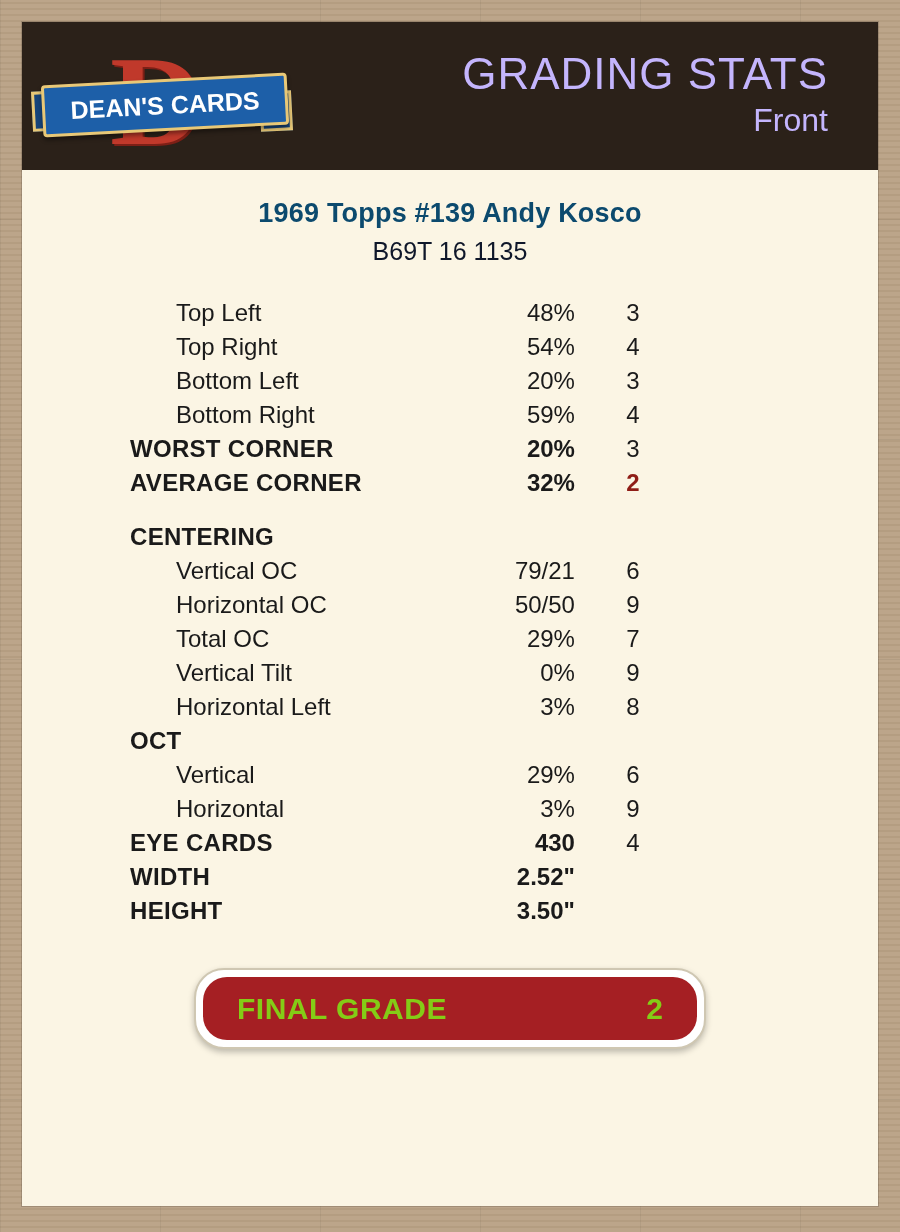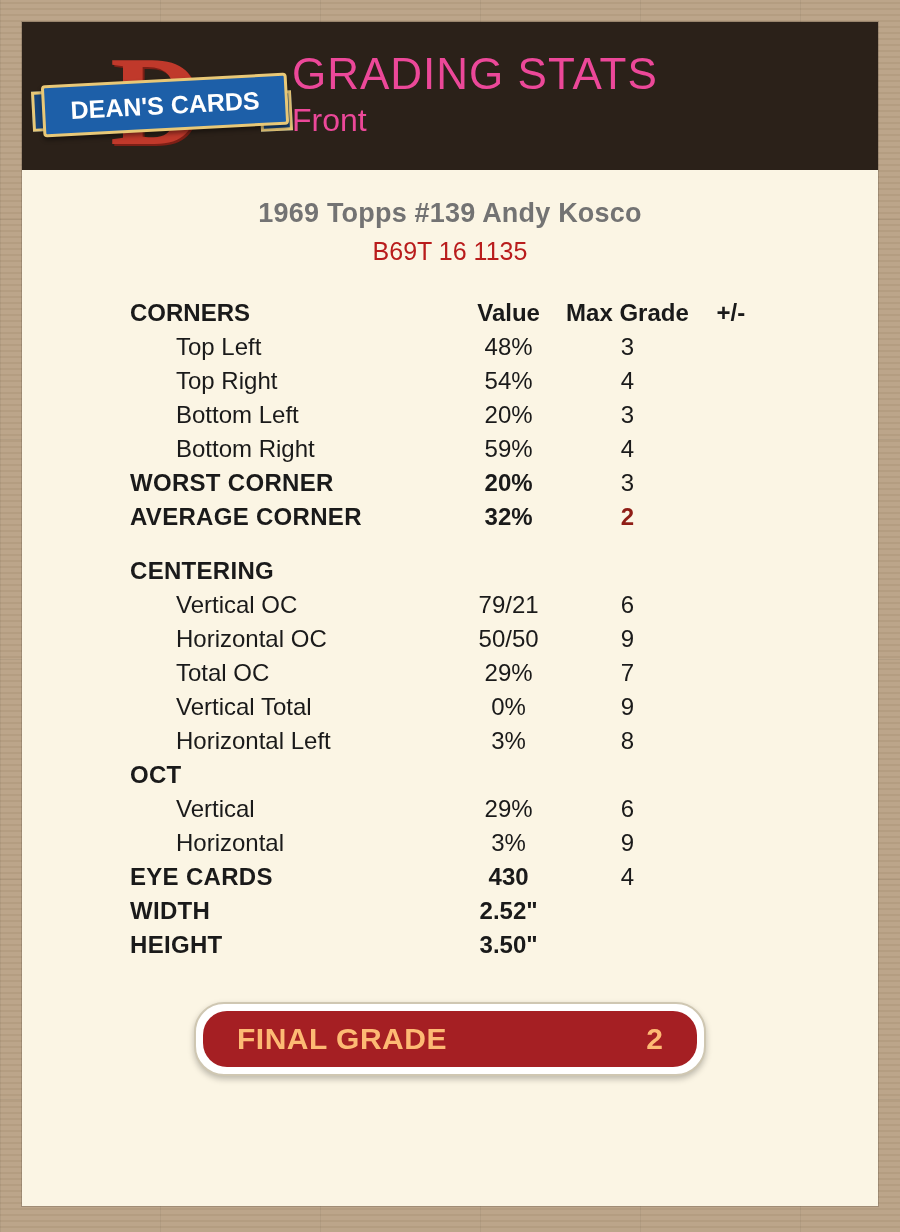--- a/index.html
+++ b/index.html
@@ -91,65 +91,65 @@
     width: 26px;
     height: 34px;
     background: #16447a;
     border: 3px solid #e8c877;
     transform: rotate(-3deg);
   }
   .ribbon-tail-l { left: 0px; }
   .ribbon-tail-r { right: 0px; }
   .header-titles {
     flex: 1 1 auto;
-    text-align: left;
-    color: #ec4899;
+    text-align: right;
+    color: #c4b5fd;
     padding-right: 40px;
   }
   .header-title {
     font-size: 44px;
     letter-spacing: 1px;
     line-height: 1.1;
   }
   .header-sub {
     font-size: 32px;
     line-height: 1.3;
     margin-top: 2px;
   }
   
   .body {
     padding: 28px 0 0 0;
   }
   .card-title {
     text-align: center;
     font-size: 27px;
     font-weight: bold;
-    color: #737373;
+    color: #0c4a6e;
     letter-spacing: 0.2px;
   }
   .card-sub {
     text-align: center;
     font-size: 25px;
-    color: #b91c1c;
+    color: #0f172a;
     margin-top: 8px;
   }
   table.stats {
     margin: 30px auto 0 auto;
     border-collapse: collapse;
     width: 640px;
     color: #1a1a1a;
   }
   table.stats td {
     font-size: 24px;
     padding: 3px 0;
     vertical-align: baseline;
     white-space: nowrap;
   }
   td.lbl { text-align: left; width: 300px; }
-  td.val { text-align: center; width: 120px; padding-right: 8px;}
+  td.val { text-align: right; width: 120px; padding-right: 8px;}
   td.max { text-align: center; width: 130px; }
   td.pm  { text-align: center; width: 90px; }
   tr.section td.lbl { font-weight: bold; letter-spacing: 0.3px; }
   tr.section td.val { font-weight: bold; }
   tr.indent td.lbl { padding-left: 46px; }
   tr.head td { font-weight: bold; font-size: 24px; }
   tr.head td.val, tr.head td.max, tr.head td.pm { text-align: center; }
   tr.head td.val { text-align: center; padding-right: 0; }
   tr.spacer td { height: 20px; padding: 0; }
   .grade-red { color: #8f1d16; font-weight: bold; }
@@ -160,27 +160,27 @@
     background: #ffffff;
     border: 2px solid #cfc7b2;
     border-radius: 30px;
     padding: 7px;
     box-sizing: border-box;
     box-shadow: 0 3px 6px rgba(0,0,0,0.25);
   }
   .final-bar {
     background: #a51f23;
     border-radius: 24px;
-    height: 56px;
+    height: 63px;
     display: flex;
     align-items: center;
     justify-content: space-between;
     padding: 0 34px;
     box-sizing: border-box;
-    color: #fdba74;
+    color: #84cc16;
   }
   .final-label {
     font-size: 30px;
     font-weight: bold;
     letter-spacing: 0.5px;
   }
   .final-value {
     font-size: 30px;
     font-weight: bold;
   }
@@ -205,26 +205,20 @@
         <div class="header-sub">Front</div>
       </div>
     </div>
 
     <div class="body">
       <div class="card-title">1969 Topps #139 Andy Kosco</div>
       <div class="card-sub">B69T 16 1135</div>
 
       <table class="stats">
         <tbody>
-          <tr class="head">
-            <td class="lbl">CORNERS</td>
-            <td class="val">Value</td>
-            <td class="max">Max Grade</td>
-            <td class="pm">+/-</td>
-          </tr>
         <tr class="indent">
               <td class="lbl">Top Left</td>
               <td class="val">48%</td>
               <td class="max">3</td>
               <td class="pm"></td>
             </tr>
             <tr class="indent">
               <td class="lbl">Top Right</td>
               <td class="val">54%</td>
               <td class="max">4</td>
@@ -275,21 +269,21 @@
               <td class="max">9</td>
               <td class="pm"></td>
             </tr>
             <tr class="indent">
               <td class="lbl">Total OC</td>
               <td class="val">29%</td>
               <td class="max">7</td>
               <td class="pm"></td>
             </tr>
             <tr class="indent">
-              <td class="lbl">Vertical Total</td>
+              <td class="lbl">Vertical Tilt</td>
               <td class="val">0%</td>
               <td class="max">9</td>
               <td class="pm"></td>
             </tr>
             <tr class="indent">
               <td class="lbl">Horizontal Left</td>
               <td class="val">3%</td>
               <td class="max">8</td>
               <td class="pm"></td>
             </tr>

